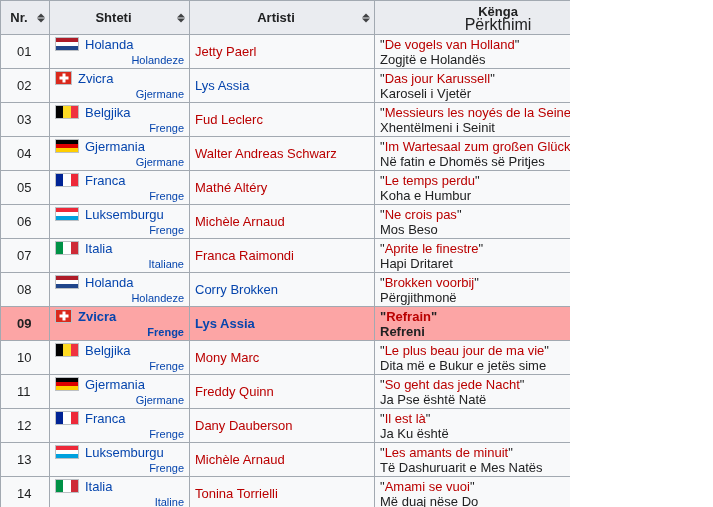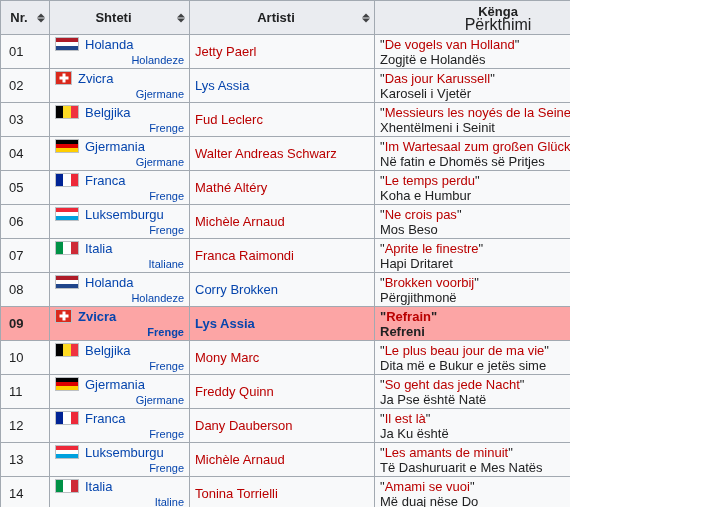--- a/index.html
+++ b/index.html
@@ -59,21 +59,21 @@
   }
   .sort::before { border-bottom: 4px solid #404244; }
   .sort::after  { border-top: 4px solid #404244; }
 
   tbody td {
     background: #f8f9fa;
     padding: 1px 5px;
     height: 33px;
     vertical-align: middle;
   }
-  td.nr { padding-left: 8px; }
+  td.nr { padding-left: 16px; }
   td.place { padding-left: 9px; }
 
   a { text-decoration: none; cursor: pointer; }
   a.blue { color: #0645ad; }
   a.red  { color: #ba0000; }
 
   .cline { line-height: 17px; white-space: nowrap; }
   .lang  { line-height: 14px; text-align: right; }
   .sline { line-height: 17px; white-space: nowrap; overflow: hidden; }
   .trans { line-height: 14px; }

